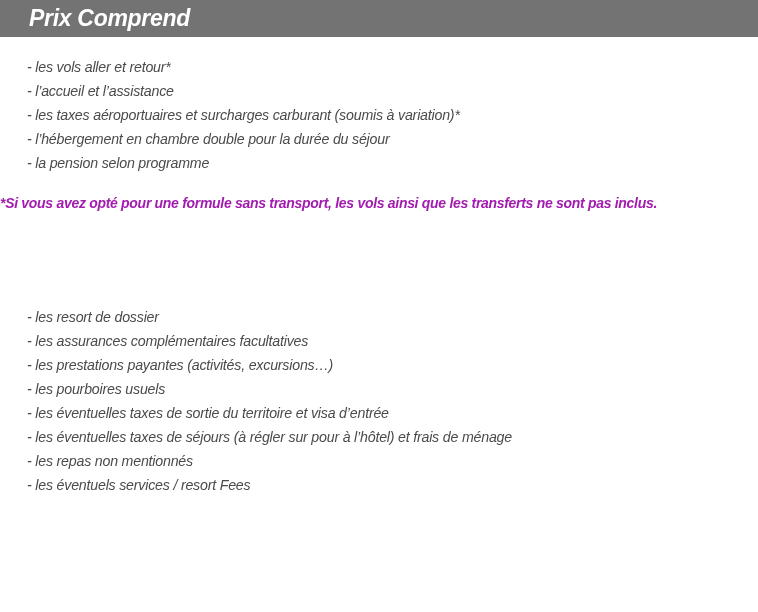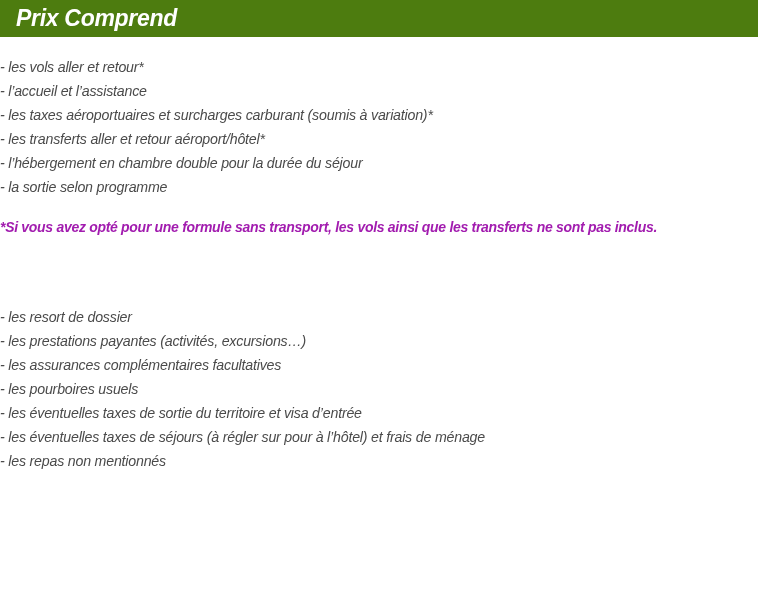--- a/index.html
+++ b/index.html
@@ -1,42 +1,43 @@
 <!DOCTYPE html>
 <html><head>
   <meta charset="utf-8">
   <style>
     * { box-sizing: border-box; margin: 0; padding: 0; }
     html, body { width: 758px; height: 612px; background: #ffffff; overflow: hidden; }
     body { font-family: "Liberation Sans", sans-serif; color: #4a4a4a; position: relative; }
     .section { position: absolute; left: 0; width: 758px; }
     .section-header {
-      background: #4d7c0f;
+      background: #737373;
       height: 37px;
-      padding-left: 16px;
+      padding-left: 29px;
       display: flex;
       align-items: center;
     }
     .section-title {
       color: #ffffff;
       font-family: "Liberation Sans", sans-serif;
       font-style: italic;
       font-weight: bold;
       font-size: 23px;
       letter-spacing: -0.3px;
     }
     .item-list { list-style: none; padding-top: 18px; }
     .item {
       font-style: italic;
       font-size: 14.2px;
       line-height: 24px;
       height: 24px;
       color: #4a4a4a;
       white-space: nowrap;
       letter-spacing: -0.2px;
+      margin-left: 27px;
     }
     .note {
       font-style: italic;
       font-weight: bold;
       font-size: 14px;
       color: #a21caf;
       white-space: nowrap;
       letter-spacing: -0.3px;
       margin-top: 16px;
       line-height: 24px;
@@ -48,30 +49,30 @@
 <body>
 
 <section class="section" id="section-included">
   <div class="section-header">
     <h2 class="section-title">Prix Comprend</h2>
   </div>
   <ul class="item-list">
     <li class="item">- les vols aller et retour*</li>
     <li class="item">- l’accueil et l’assistance</li>
     <li class="item">- les taxes aéroportuaires et surcharges carburant (soumis à variation)*</li>
-    <li class="item">- les transferts aller et retour aéroport/hôtel*</li>
     <li class="item">- l’hébergement en chambre double pour la durée du séjour</li>
-    <li class="item">- la sortie selon programme</li>
+    <li class="item">- la pension selon programme</li>
   </ul>
   <p class="note">*Si vous avez opté pour une formule sans transport, les vols ainsi que les transferts ne sont pas inclus.</p>
 </section>
 
 <section class="section" id="section-excluded">
   <ul class="item-list">
     <li class="item">- les resort de dossier</li>
+    <li class="item">- les assurances complémentaires facultatives</li>
     <li class="item">- les prestations payantes (activités, excursions…)</li>
-    <li class="item">- les assurances complémentaires facultatives</li>
     <li class="item">- les pourboires usuels</li>
     <li class="item">- les éventuelles taxes de sortie du territoire et visa d’entrée</li>
     <li class="item">- les éventuelles taxes de séjours (à régler sur pour à l’hôtel) et frais de ménage</li>
     <li class="item">- les repas non mentionnés</li>
+    <li class="item">- les éventuels services / resort Fees</li>
   </ul>
 </section>
 
 </body></html>

